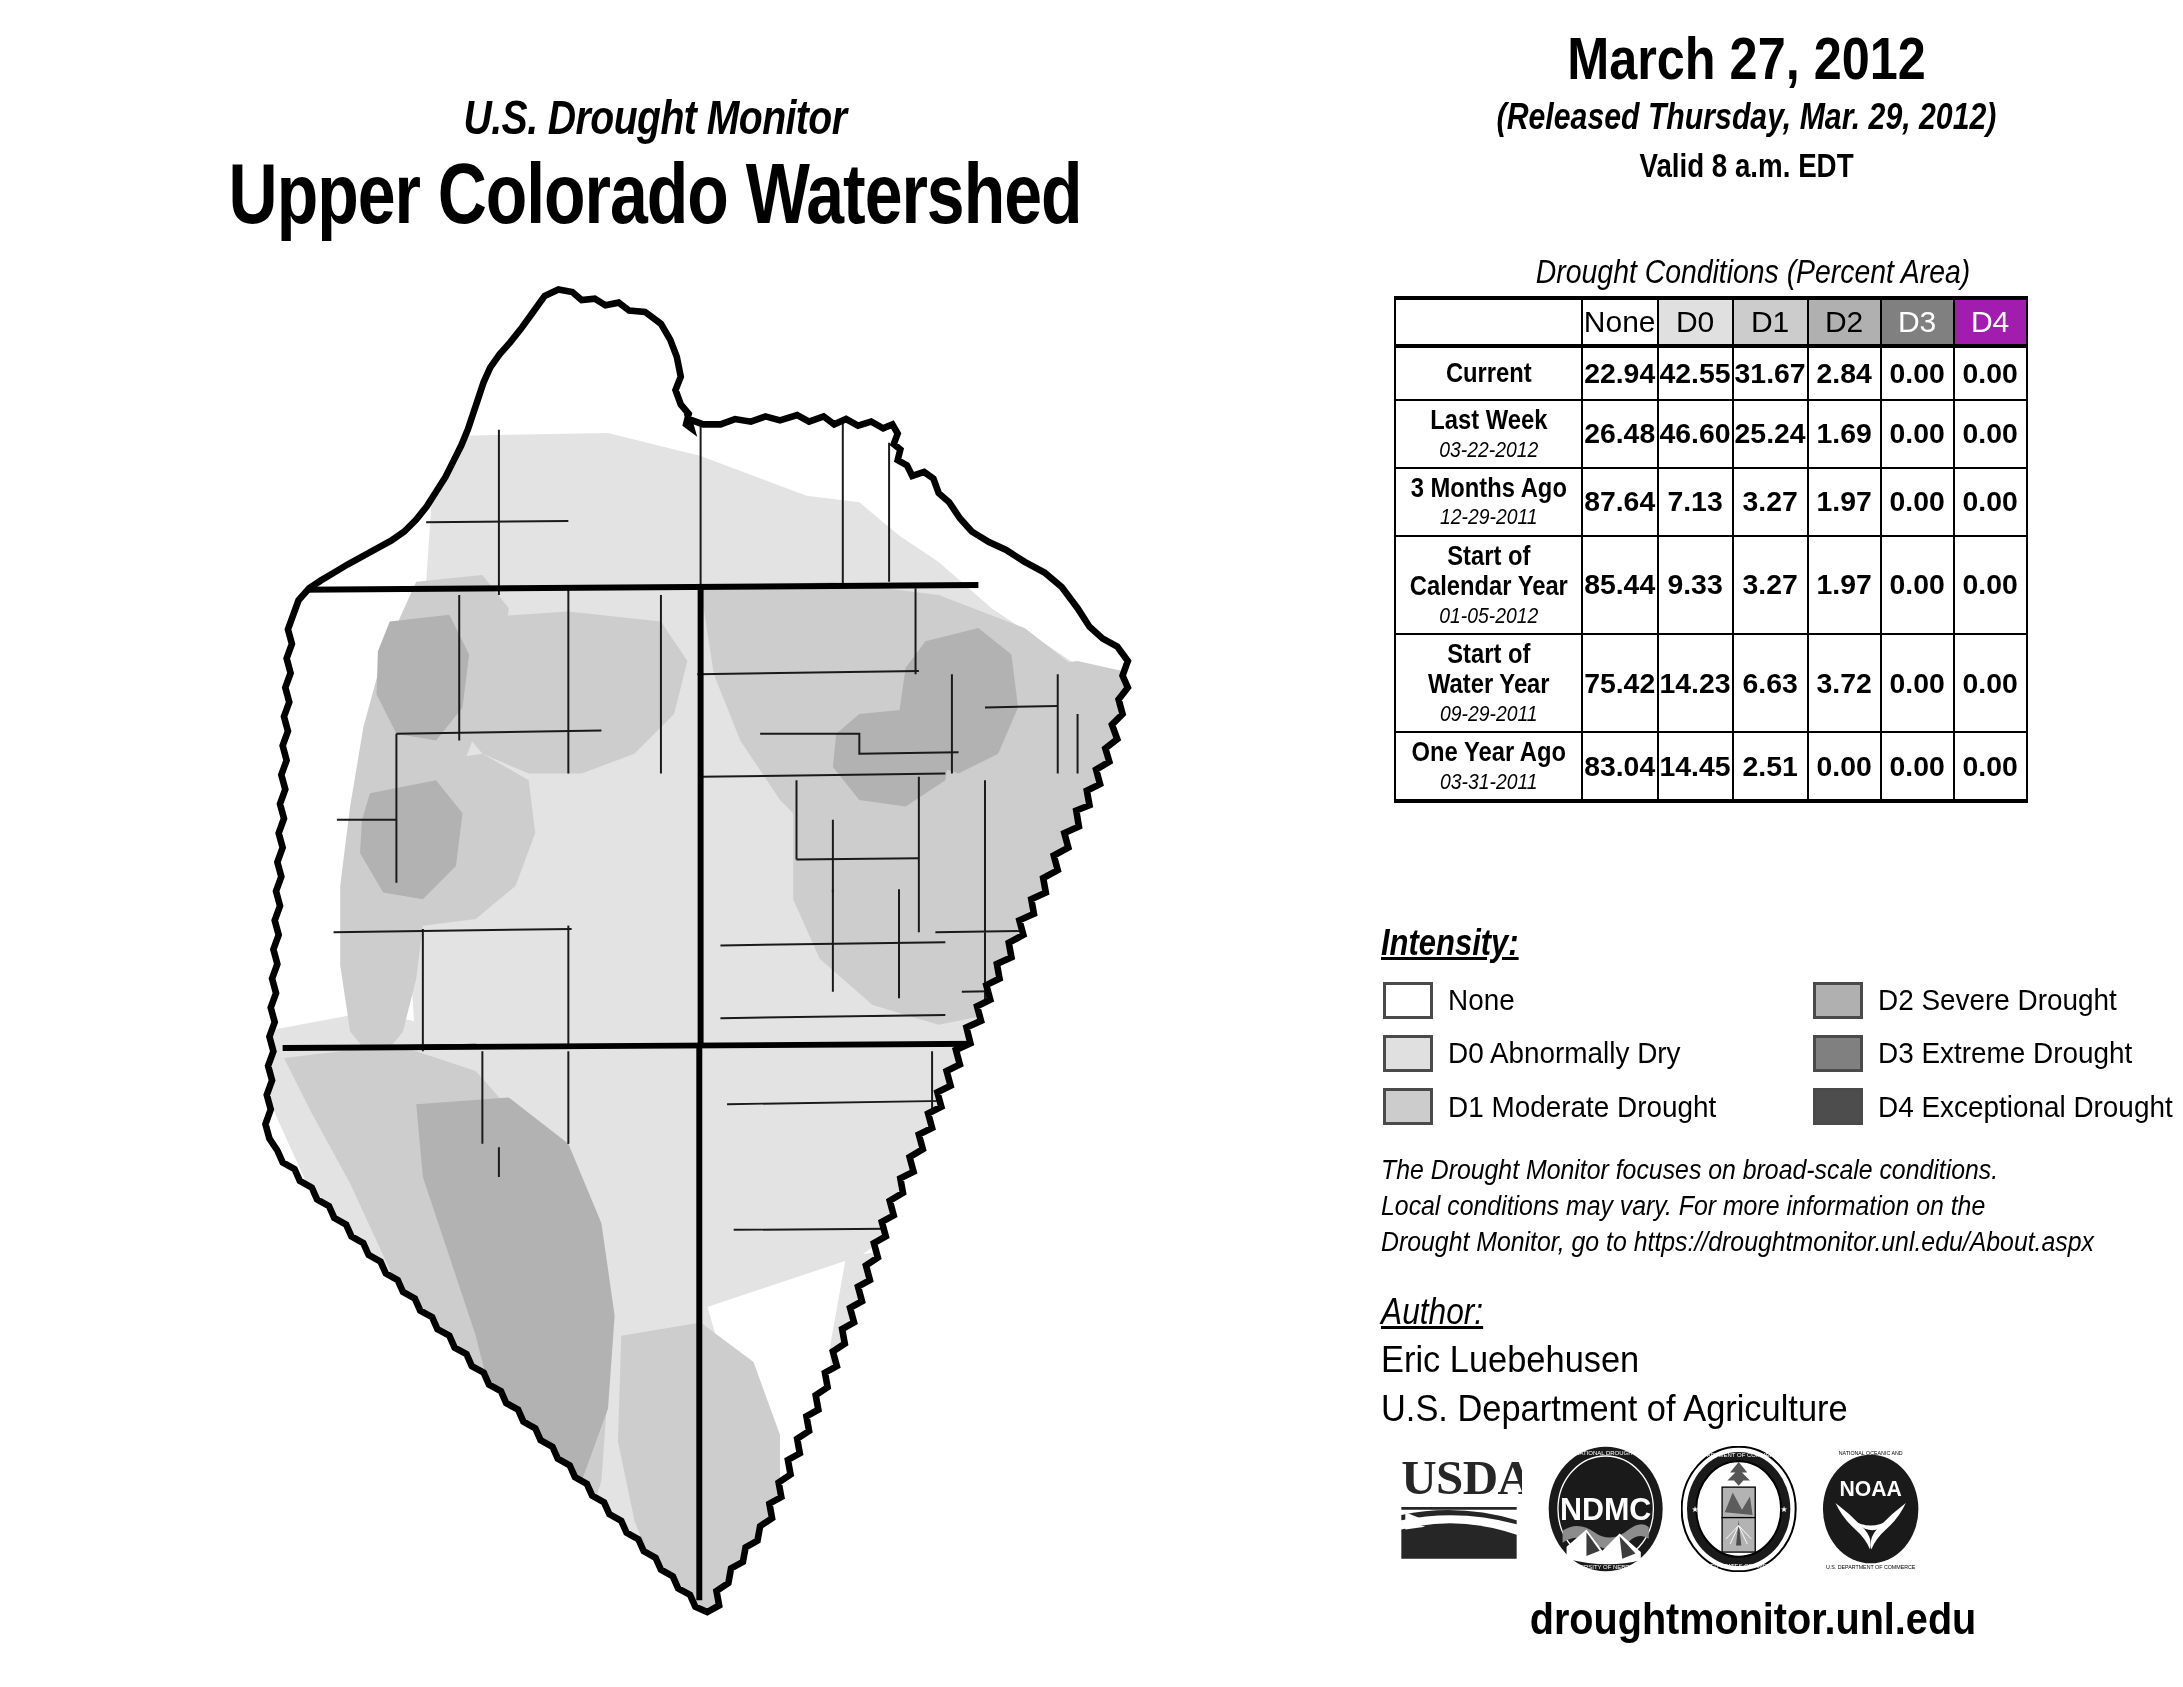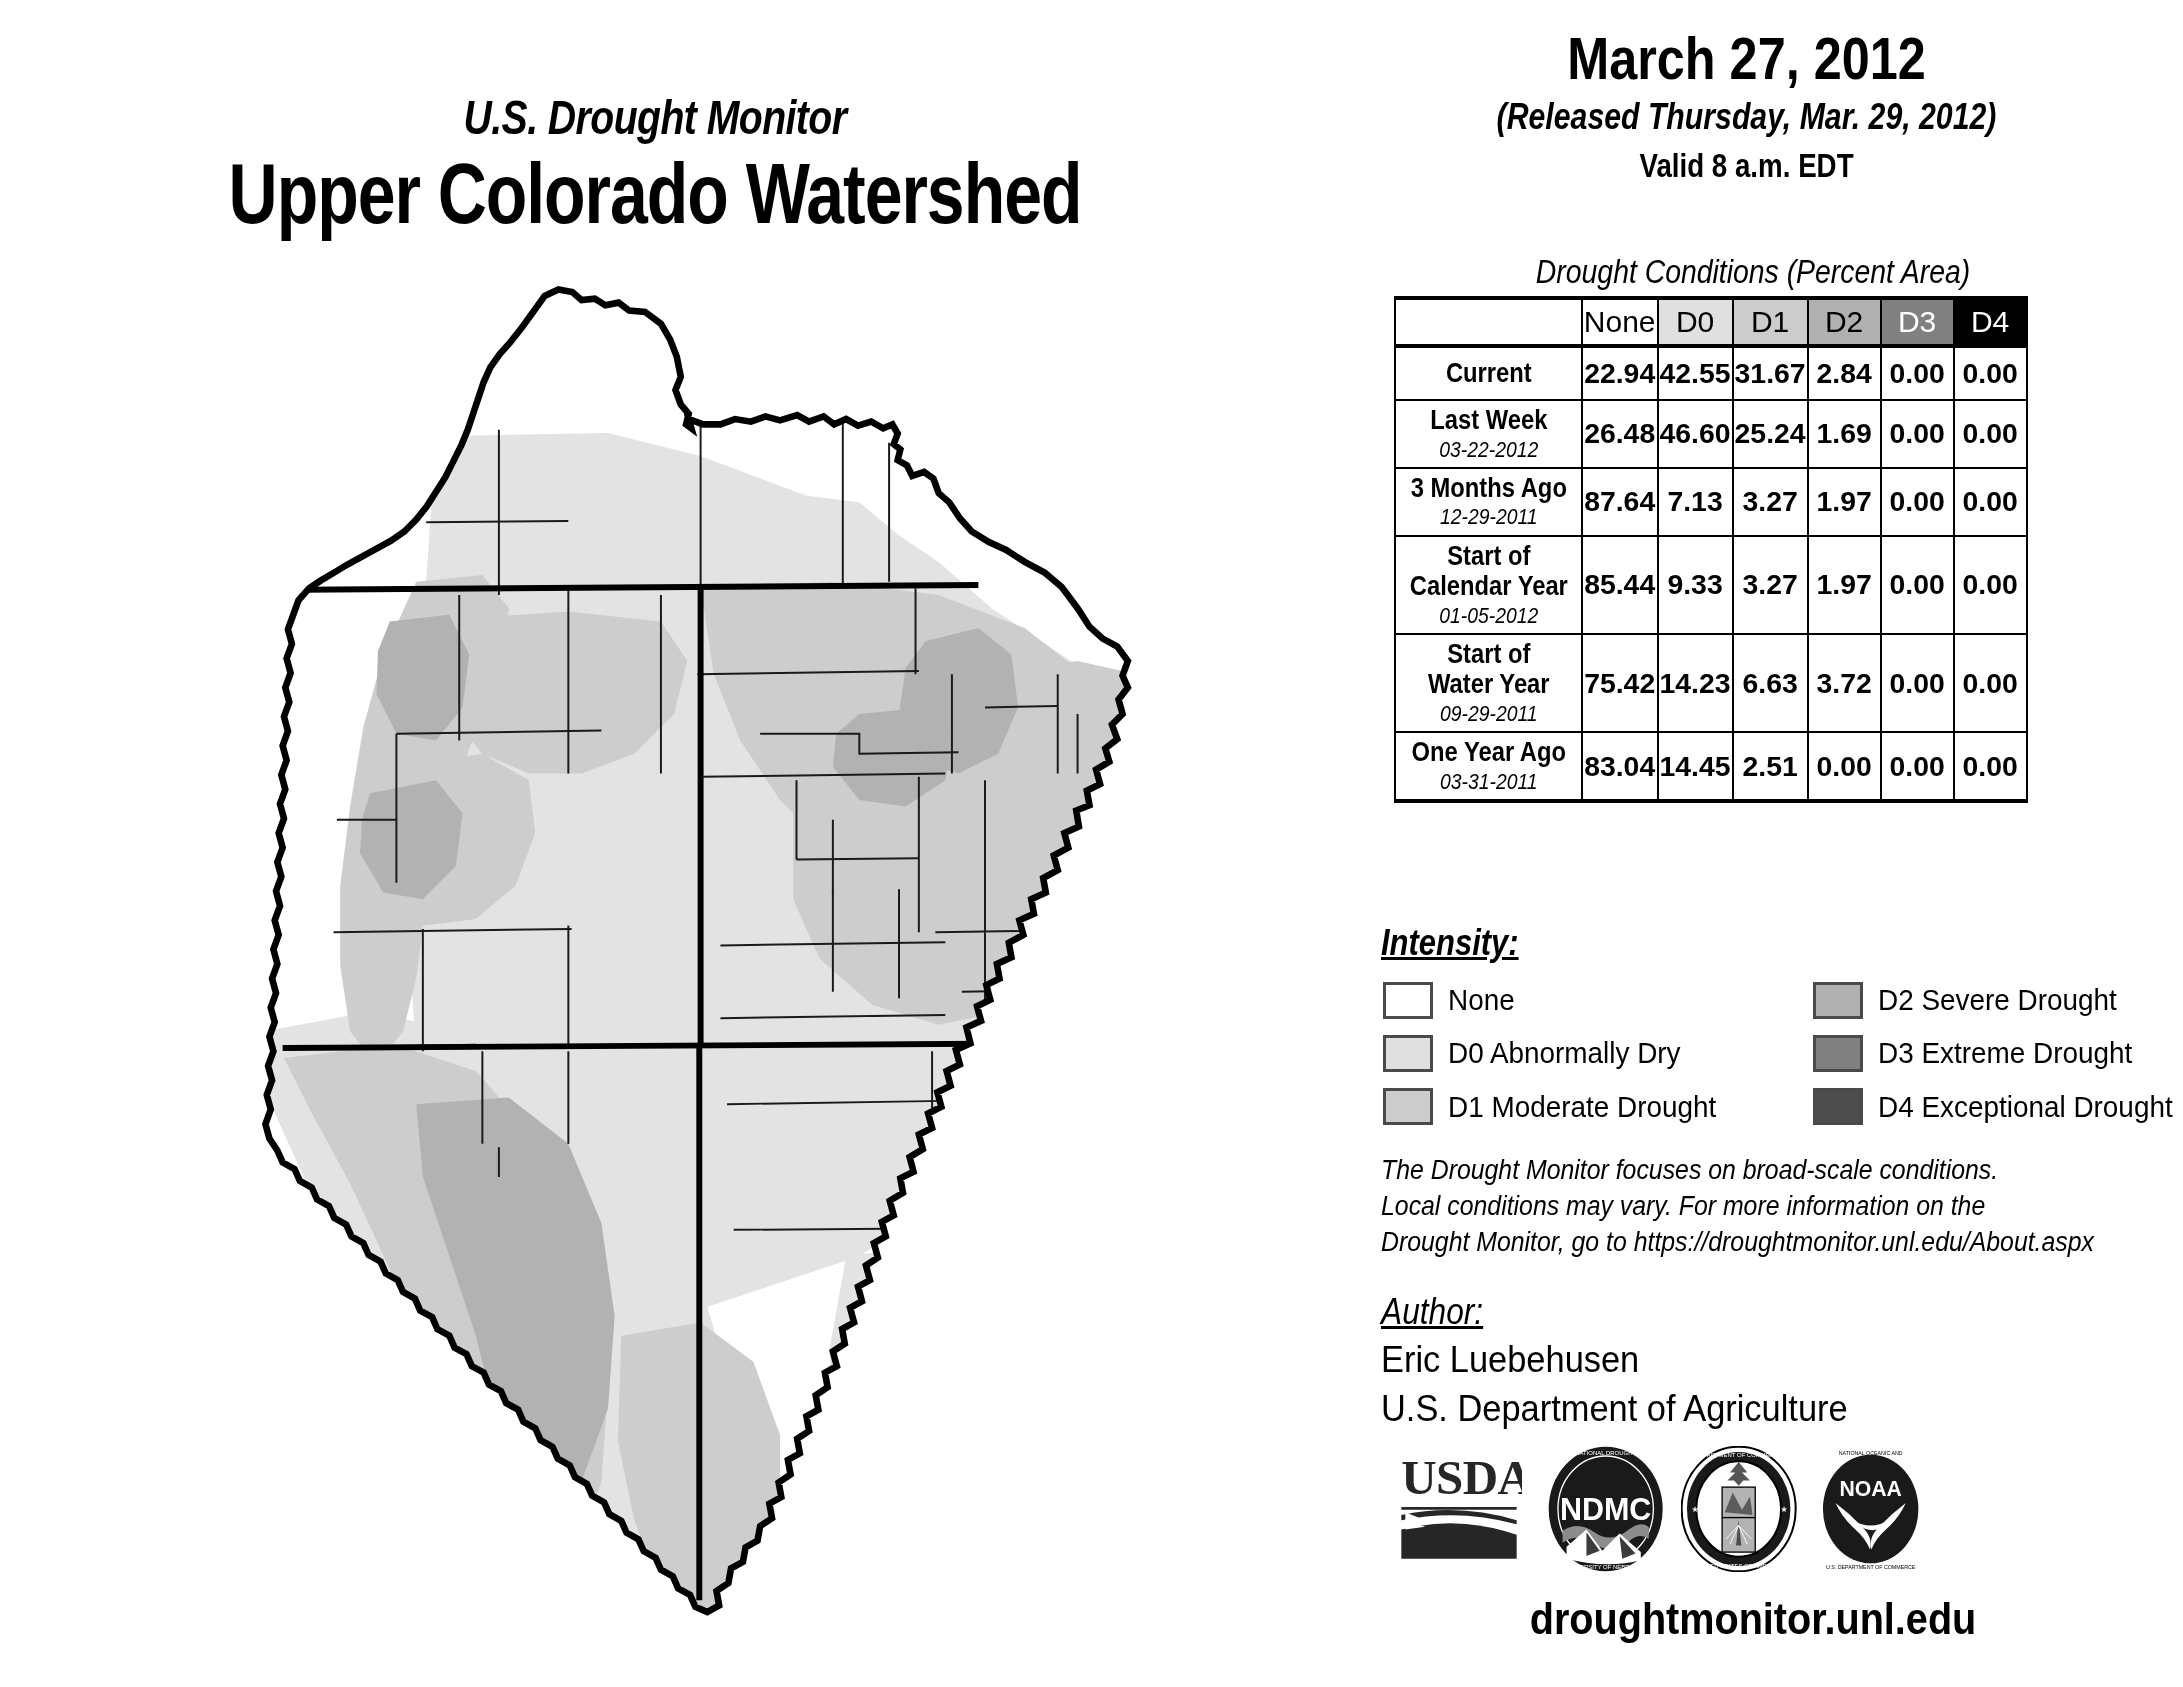--- a/index.html
+++ b/index.html
@@ -114,21 +114,21 @@
   <div id="cond-table">
     <table class="dm">
       <tbody id="dm-tbody">
           <tr class="hdrrow">
             <td class="hblank"></td>
             <td class="hc" style="background: rgb(255, 255, 255); color: rgb(0, 0, 0);">None</td>
             <td class="hc" style="background: rgb(224, 224, 224); color: rgb(0, 0, 0);">D0</td>
             <td class="hc" style="background: rgb(204, 204, 204); color: rgb(0, 0, 0);">D1</td>
             <td class="hc" style="background: rgb(176, 176, 176); color: rgb(0, 0, 0);">D2</td>
             <td class="hc" style="background: rgb(128, 128, 128); color: rgb(255, 255, 255); text-align: center;">D3</td>
-            <td class="hc lastcol" style="background: #000000; color: rgb(255, 255, 255);">D4</td>
+            <td class="hc lastcol" style="background: #a21caf; color: rgb(255, 255, 255);">D4</td>
           </tr>
           <tr>
             <td class="rowhdr firstbody">
               <span class="rl">Current</span>
             </td>
             <td class="val">22.94</td>
             <td class="val">42.55</td>
             <td class="val">31.67</td>
             <td class="val">2.84</td>
             <td class="val">0.00</td>

